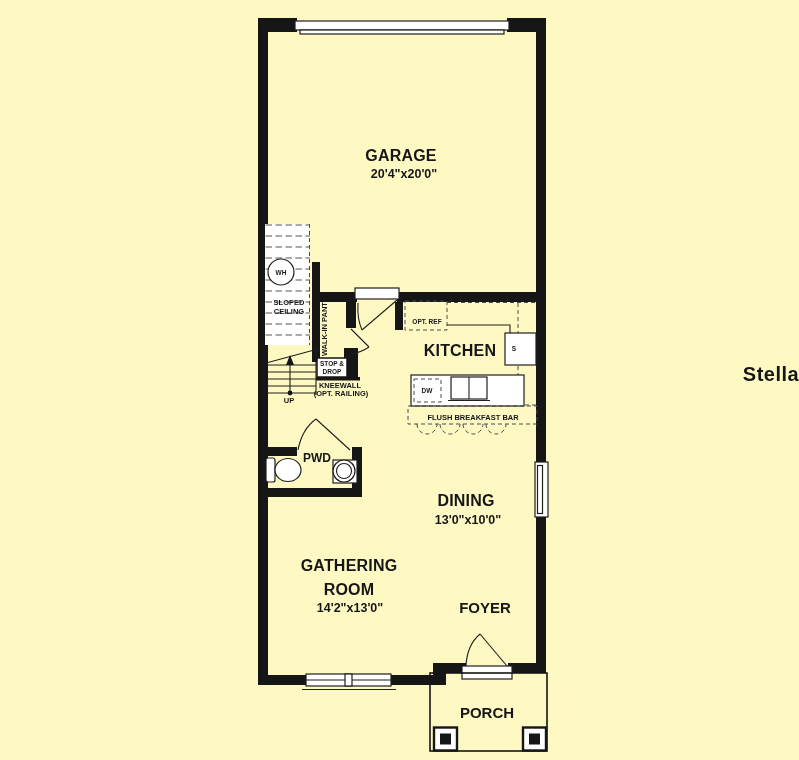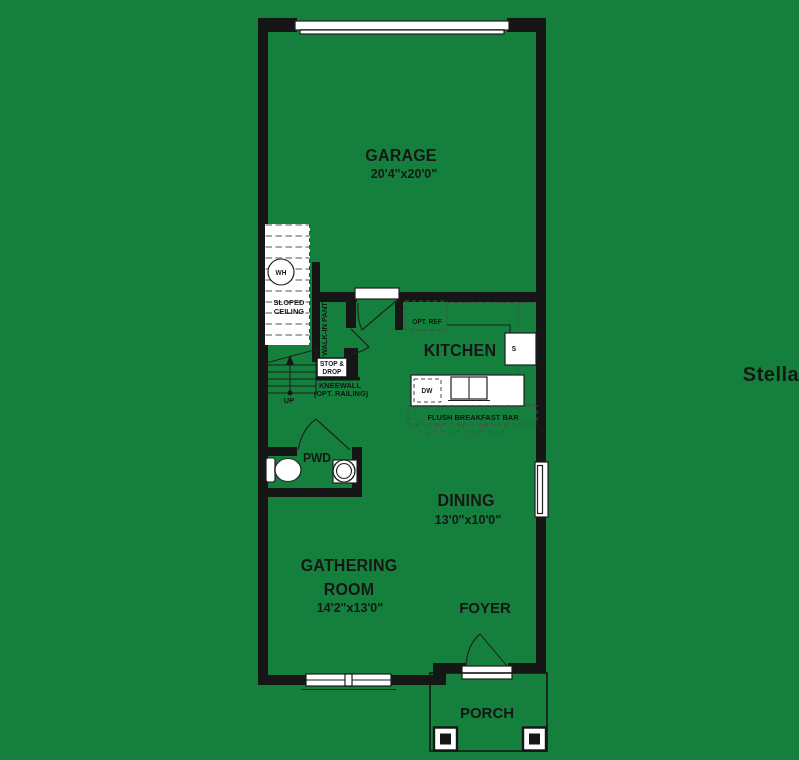--- a/index.html
+++ b/index.html
@@ -1,16 +1,16 @@
 <!DOCTYPE html>
 <html><head>
 <meta charset="utf-8">
 <style>
   html,body { margin:0; padding:0; background:#ffffff; }
-  #canvas { position:relative; width:799px; height:760px; background:#15803d; overflow:hidden;
+  #canvas { position:relative; width:799px; height:760px; background:#fef9c3; overflow:hidden;
             font-family:"Liberation Sans", sans-serif; }
   svg { display:block; }
   .wall   { fill:#161616; stroke:none; }
   .thinln { fill:#ffffff; stroke:#1f1f1f; stroke-width:1.2; }
   .ln     { fill:none; stroke:#1f1f1f; stroke-width:1.1; }
   .dash   { fill:none; stroke:#4a4a4a; stroke-width:1; stroke-dasharray:4 3; }
   .fix    { fill:#ffffff; stroke:#1f1f1f; stroke-width:1.2; }
   text    { fill:#161616; text-anchor:middle; }
   .t-room { font-weight:bold; font-size:16px; letter-spacing:0.2px; }
   .t-room-sm { font-weight:bold; font-size:15px; }

